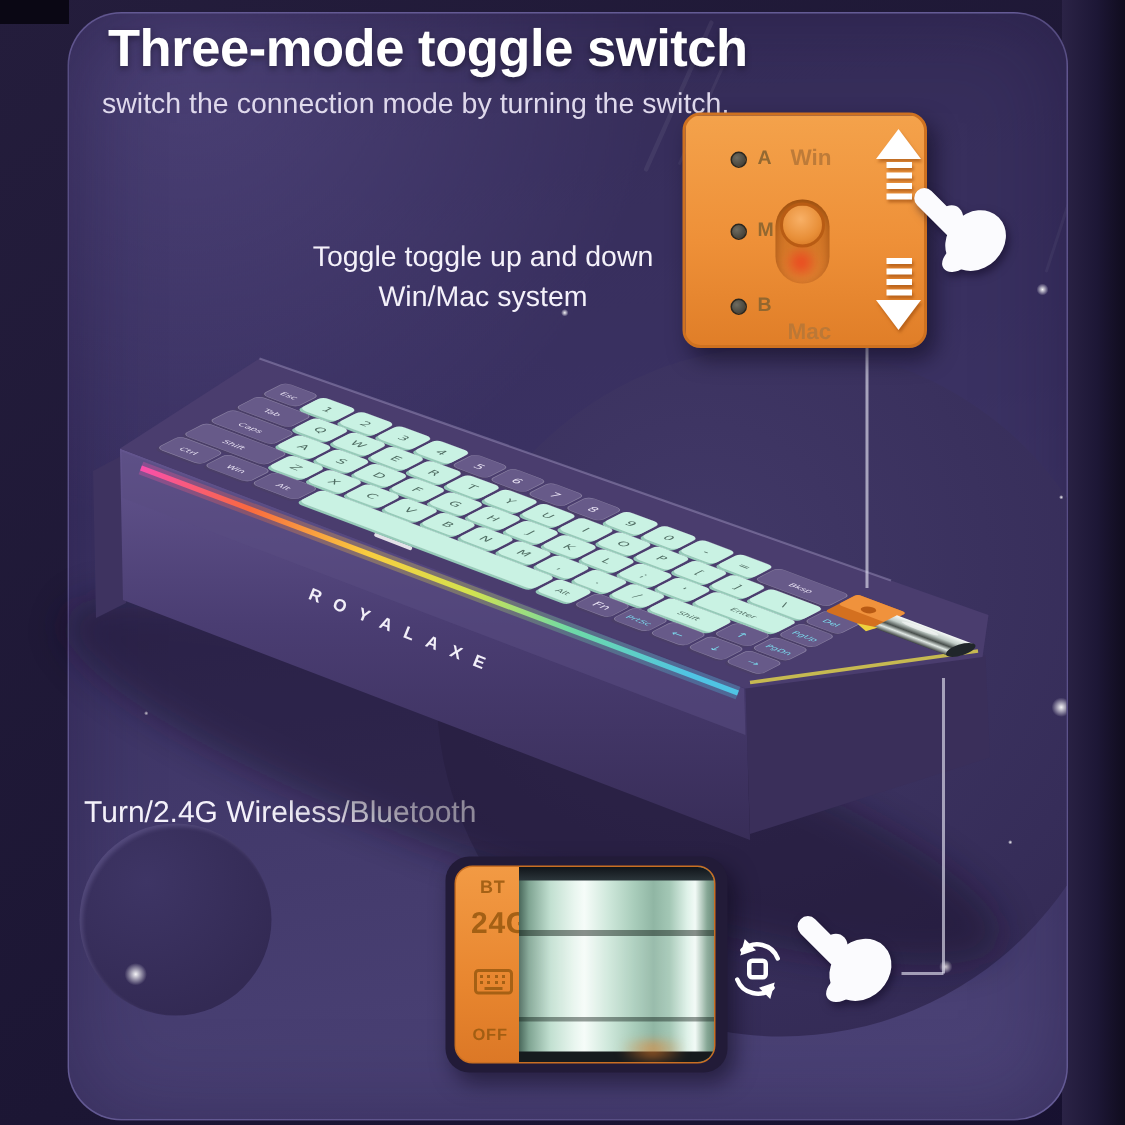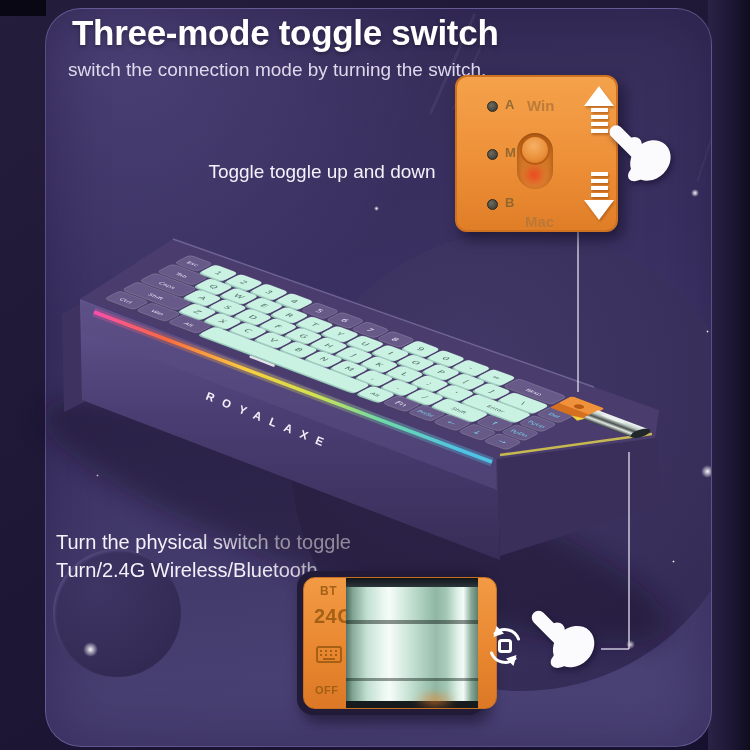--- a/index.html
+++ b/index.html
@@ -67,21 +67,21 @@
     filter:blur(2px);}
   .arrow{width:30px;filter:drop-shadow(1px 2px 1px rgba(150,70,10,.55));}
   .arrow .tri-up{width:0;height:0;border-left:15px solid transparent;border-right:15px solid transparent;border-bottom:20px solid #FFF;}
   .arrow .tri-down{width:0;height:0;border-left:15px solid transparent;border-right:15px solid transparent;border-top:20px solid #FFF;}
   .arrow .bar{width:17px;height:4px;background:#FFF;margin:3px auto 0;}
   .arrow .bar0{margin-top:2px;}
 
   
   .mode-outer{left:297px;top:571px;width:188px;height:144px;border-radius:16px;background:#221B38;
     box-shadow:5px 7px 14px rgba(8,4,20,.5);}
-  .mode-panel{left:303px;top:577px;width:194px;height:132px;border-radius:12px;overflow:hidden;
+  .mode-panel{left:303px;top:577px;width:174px;height:132px;border-radius:12px;overflow:hidden;
     background:linear-gradient(180deg,#F29A44 0%,#E8862F 60%,#DC7826 100%);
     border:1.5px solid #C96F22;box-sizing:border-box;}
   .mode-label{color:#9A5A10;font-weight:700;opacity:.88;letter-spacing:.5px;}
   .cylinder{left:42px;top:0;width:132px;height:132px;border-radius:0 10px 10px 0;
     background:linear-gradient(90deg,#49675A 0%,#7FA492 5%,#C2E0D1 16%,#E9F6EF 28%,#F6FCF9 33%,#CFE8DB 45%,#A9CDBB 58%,#90B6A4 68%,#A3C7B5 76%,#DFF2E9 85%,#F2FAF6 89%,#86A795 95%,#5E7F6E 100%);}
   .cyl-captop{left:0;top:0;width:100%;height:9px;background:linear-gradient(180deg,#11151A,#2B353A);}
   .cyl-capbot{left:0;bottom:0;width:100%;height:9px;background:#161B1E;}
   .cyl-seam1{left:0;top:42px;width:100%;height:4px;background:rgba(25,35,30,.5);}
   .cyl-seam2{left:0;top:100px;width:100%;height:3px;background:rgba(25,35,30,.45);}
   .cyl-mid{left:0;top:46px;width:100%;height:54px;background:rgba(255,255,255,.09);}
@@ -118,24 +118,24 @@
     <div class="abs star" style="left:626px;top:551px;width:3px;height:3px;"></div>
   </div>
 
   <div class="abs title">Three-mode toggle switch</div>
   <div class="abs subtitle">
     <div>switch the connection mode by turning the switch.</div>
   </div>
 
   <div class="abs caption-top">
     <div>Toggle toggle up and down</div>
+    <div>Win/Mac system</div>
   </div>
 
   <div class="abs caption-bottom">
-    <div>Turn the physical switch to toggle</div>
     <div>Turn/2.4G Wireless/Bluetooth</div>
   </div>
 
   <svg class="abs" style="left:0;top:0;pointer-events:none;" width="750" height="750" viewBox="0 0 750 750">
     <defs>
       <filter id="b14" x="-40%" y="-40%" width="180%" height="180%">
           <feGaussianBlur stdDeviation="12"></feGaussianBlur>
         </filter>
       <linearGradient id="fgrad" gradientUnits="userSpaceOnUse" x1="0" y1="300" x2="0" y2="560">
         <stop offset="0" stop-color="#63558E"></stop>

